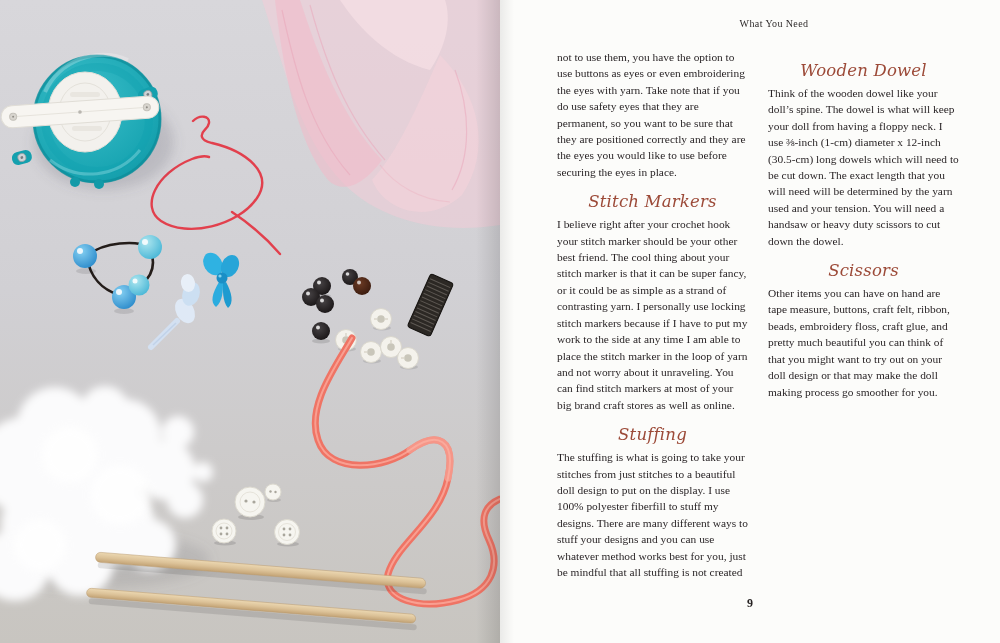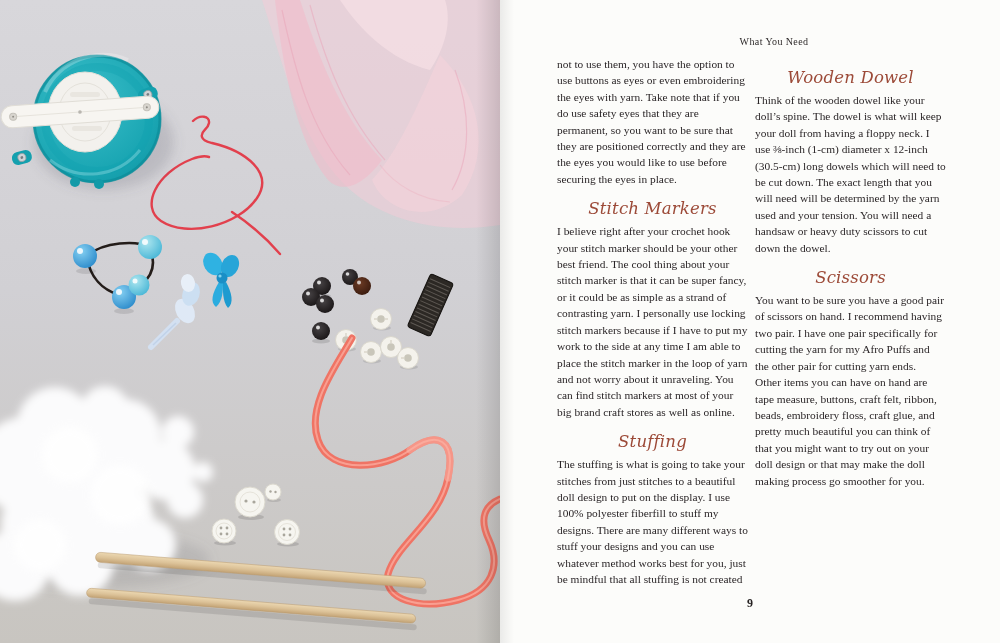--- a/index.html
+++ b/index.html
@@ -9,23 +9,23 @@
   
   .page-left{position:relative;width:500px;height:643px;background:#d0cfd2;}
   .page-left::after{content:"";position:absolute;top:0;bottom:0;right:0;width:24px;
     background:linear-gradient(to right,rgba(0,0,0,0),rgba(0,0,0,0.12));}
   .page-left svg{display:block;}
 
   
   .page-right{position:relative;width:500px;height:643px;background:#fcfcfa;}
   .page-right::before{content:"";position:absolute;top:0;bottom:0;left:0;width:14px;
     background:linear-gradient(to right,rgba(0,0,0,0.07),rgba(0,0,0,0));}
-  .running-head{position:absolute;top:36px;left:0;right:0;text-align:center;
+  .running-head{position:absolute;top:18px;left:0;right:0;text-align:center;
     font-size:10px;letter-spacing:.4px;color:#2e2a2a;padding-left:48px;}
-  .columns{position:absolute;top:56px;left:57px;display:flex;gap:7px;}
+  .columns{position:absolute;top:49px;left:57px;display:flex;gap:20px;}
   .col{width:191px;font-size:11.4px;line-height:16.4px;color:#2a2527;text-align:left;}
   .col p{margin:0;}
   .col h2{font-family:"DejaVu Serif",serif;font-style:italic;font-weight:normal;
     font-size:16.5px;line-height:20px;color:#9c4a38;margin:12px 0 4px 0;letter-spacing:.2px;text-align:center;}
   .page-number{position:absolute;bottom:32px;left:0;right:0;text-align:center;
     font-size:12px;font-weight:bold;color:#262222;}
 </style>
 </head>
 <body>
 
@@ -303,20 +303,19 @@
         <p>not to use them, you have the option to use buttons as eyes or even embroidering the eyes with yarn. Take note that if you do use safety eyes that they are permanent, so you want to be sure that they are positioned correctly and they are the eyes you would like to use before securing the eyes in place.</p>
         <h2>Stitch Markers</h2>
         <p>I believe right after your crochet hook your stitch marker should be your other best friend. The cool thing about your stitch marker is that it can be super fancy, or it could be as simple as a strand of contrasting yarn. I personally use locking stitch markers because if I have to put my work to the side at any time I am able to place the stitch marker in the loop of yarn and not worry about it unraveling. You can find stitch markers at most of your big brand craft stores as well as online.</p>
         <h2>Stuffing</h2>
         <p>The stuffing is what is going to take your stitches from just stitches to a beautiful doll design to put on the display. I use 100% polyester fiberfill to stuff my designs. There are many different ways to stuff your designs and you can use whatever method works best for you, just be mindful that all stuffing is not created</p>
       </div>
       <div class="col">
         <h2>Wooden Dowel</h2>
         <p>Think of the wooden dowel like your doll’s spine. The dowel is what will keep your doll from having a floppy neck. I use ⅜-inch (1-cm) diameter x 12-inch (30.5-cm) long dowels which will need to be cut down. The exact length that you will need will be determined by the yarn used and your tension. You will need a handsaw or heavy duty scissors to cut down the dowel.</p>
         <h2>Scissors</h2>
-        <p>You want to be sure you have a good pair of scissors on hand. I recommend having two pair. I have one pair specifically for cutting the yarn for my Afro Puffs and the other pair for cutting yarn ends.</p>
         <p>Other items you can have on hand are tape measure, buttons, craft felt, ribbon, beads, embroidery floss, craft glue, and pretty much beautiful you can think of that you might want to try out on your doll design or that may make the doll making process go smoother for you.</p>
       </div>
     </div>
 
     <div class="page-number">9</div>
   </div>
 </div>
 
 </body></html>

